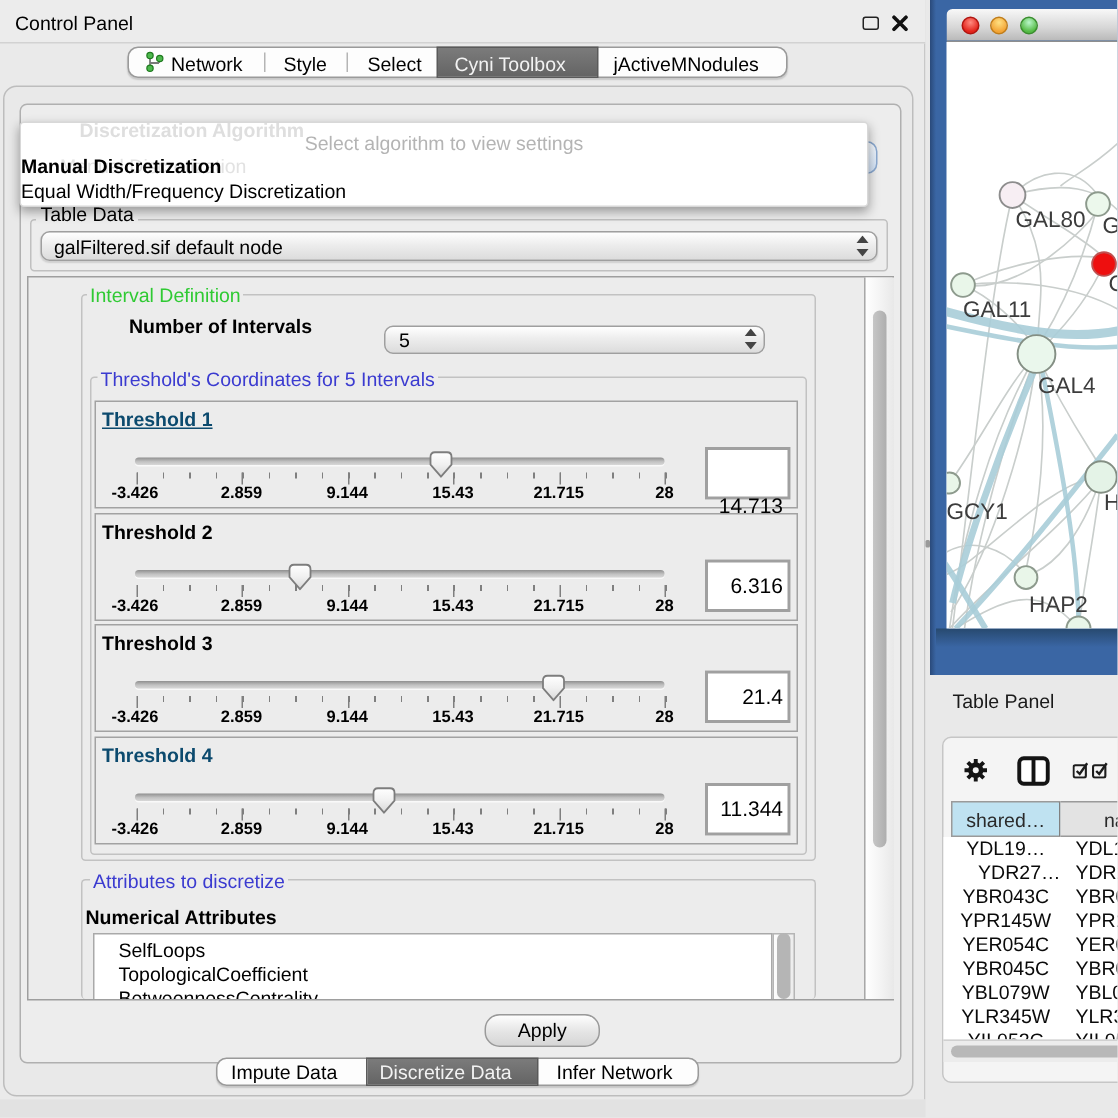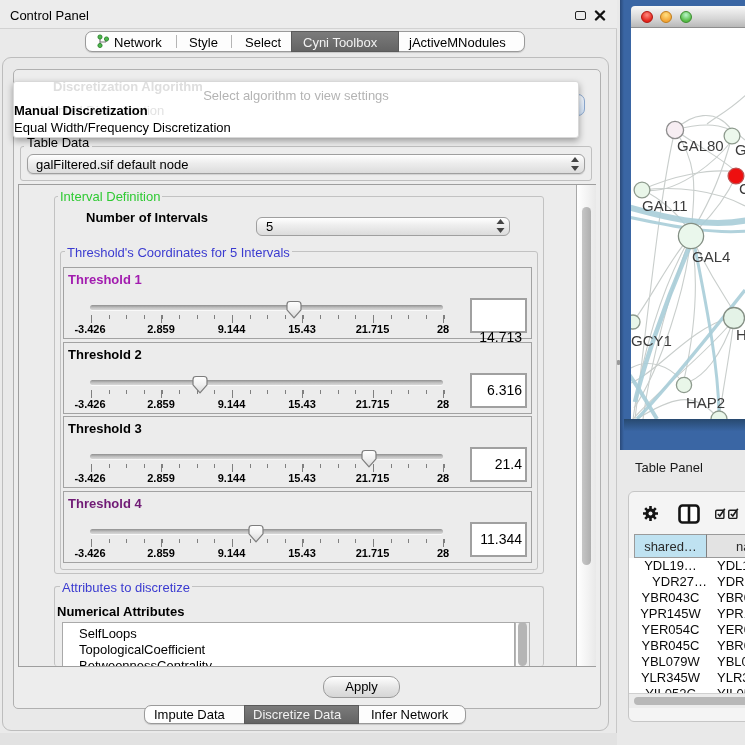--- a/index.html
+++ b/index.html
@@ -47,21 +47,21 @@
 <div class="txt" style="left:86px;top:210px;font-size:13px;font-weight:bold;color:#000;">Number of Intervals</div>
 <div class="ab" style="left:256px;top:217px;width:254px;height:19px;background:linear-gradient(#ffffff,#ededed 45%,#dcdcdc);border:1px solid #9f9f9f;border-radius:6px;"></div>
 <div class="txt" style="left:266px;top:219px;font-size:13px;color:#000;">5</div>
 <svg class="ab" style="left:495px;top:219px;" width="11" height="14" viewBox="0 0 11 14">
 <path d="M5.5 0 L9.5 5 L1.5 5 Z" fill="#444"></path>
     <path d="M5.5 14 L9.5 9 L1.5 9 Z" fill="#444"></path>
   </svg>
 <div class="ab" style="left:60px;top:251px;width:478px;height:319px;border:1px solid #c2c2c2;border-radius:3px;"></div>
 <div class="txt" style="left:65px;top:245px;font-size:13px;color:#3b3bd0;background:#ececec;padding:0 2px;">Threshold's Coordinates for 5 Intervals</div>
 <div class="ab" style="left:63px;top:267.0px;width:469px;height:72px;background:#ececec;border:1px solid #a2a2a2;"></div>
-<div class="txt" style="left:68px;top:272.0px;font-size:13px;font-weight:bold;color:#a21caf;">Threshold 1</div>
+<div class="txt" style="left:68px;top:272.0px;font-size:13px;font-weight:bold;color:#0c4a6e;text-decoration:underline;">Threshold 1</div>
 <div class="ab" style="left:90px;top:305.0px;width:353px;height:5px;border-radius:3px;background:linear-gradient(#8f8f8f,#c2c2c2 55%,#d8d8d8);box-shadow:0 1px 0 rgba(255,255,255,0.7);"></div>
 <div class="ab" style="left:90.5px;top:315.0px;width:354px;height:4px;background:repeating-linear-gradient(to right,#7f7f7f 0,#7f7f7f 1px,transparent 1px,transparent 17.625px);"></div>
 <div class="ab" style="left:90.5px;top:315.0px;width:1px;height:8px;background:#7f7f7f;"></div>
 <div class="ab" style="left:161px;top:315.0px;width:1px;height:8px;background:#7f7f7f;"></div>
 <div class="ab" style="left:231.5px;top:315.0px;width:1px;height:8px;background:#7f7f7f;"></div>
 <div class="ab" style="left:302px;top:315.0px;width:1px;height:8px;background:#7f7f7f;"></div>
 <div class="ab" style="left:372.5px;top:315.0px;width:1px;height:8px;background:#7f7f7f;"></div>
 <div class="ab" style="left:443px;top:315.0px;width:1px;height:8px;background:#7f7f7f;"></div>
 <div class="txt" style="left:90px;top:323.0px;transform:translateX(-50%);font-size:11px;font-weight:bold;color:#000;">-3.426</div>
 <div class="txt" style="left:161px;top:323.0px;transform:translateX(-50%);font-size:11px;font-weight:bold;color:#000;">2.859</div>
@@ -131,21 +131,21 @@
       <linearGradient id="g416" x1="0" y1="0" x2="0" y2="1">
         <stop offset="0" stop-color="#ffffff"></stop>
         <stop offset="0.5" stop-color="#f0f0f0"></stop>
         <stop offset="1" stop-color="#d8d8d8"></stop>
       </linearGradient>
     </defs>
   </svg>
 <div class="ab" style="left:470px;top:447.0px;width:57px;height:35px;background:#fff;border:2px solid #a0a0a0;"></div>
 <div class="txt" style="left:470px;top:447.0px;width:52px;height:35px;line-height:35px;text-align:right;font-size:14px;color:#000;">21.4</div>
 <div class="ab" style="left:63px;top:490.5px;width:469px;height:72px;background:#ececec;border:1px solid #a2a2a2;"></div>
-<div class="txt" style="left:68px;top:495.5px;font-size:13px;font-weight:bold;color:#701a75;">Threshold 4</div>
+<div class="txt" style="left:68px;top:495.5px;font-size:13px;font-weight:bold;color:#0c4a6e;">Threshold 4</div>
 <div class="ab" style="left:90px;top:528.5px;width:353px;height:5px;border-radius:3px;background:linear-gradient(#8f8f8f,#c2c2c2 55%,#d8d8d8);box-shadow:0 1px 0 rgba(255,255,255,0.7);"></div>
 <div class="ab" style="left:90.5px;top:538.5px;width:354px;height:4px;background:repeating-linear-gradient(to right,#7f7f7f 0,#7f7f7f 1px,transparent 1px,transparent 17.625px);"></div>
 <div class="ab" style="left:90.5px;top:538.5px;width:1px;height:8px;background:#7f7f7f;"></div>
 <div class="ab" style="left:161px;top:538.5px;width:1px;height:8px;background:#7f7f7f;"></div>
 <div class="ab" style="left:231.5px;top:538.5px;width:1px;height:8px;background:#7f7f7f;"></div>
 <div class="ab" style="left:302px;top:538.5px;width:1px;height:8px;background:#7f7f7f;"></div>
 <div class="ab" style="left:372.5px;top:538.5px;width:1px;height:8px;background:#7f7f7f;"></div>
 <div class="ab" style="left:443px;top:538.5px;width:1px;height:8px;background:#7f7f7f;"></div>
 <div class="txt" style="left:90px;top:546.5px;transform:translateX(-50%);font-size:11px;font-weight:bold;color:#000;">-3.426</div>
 <div class="txt" style="left:161px;top:546.5px;transform:translateX(-50%);font-size:11px;font-weight:bold;color:#000;">2.859</div>

